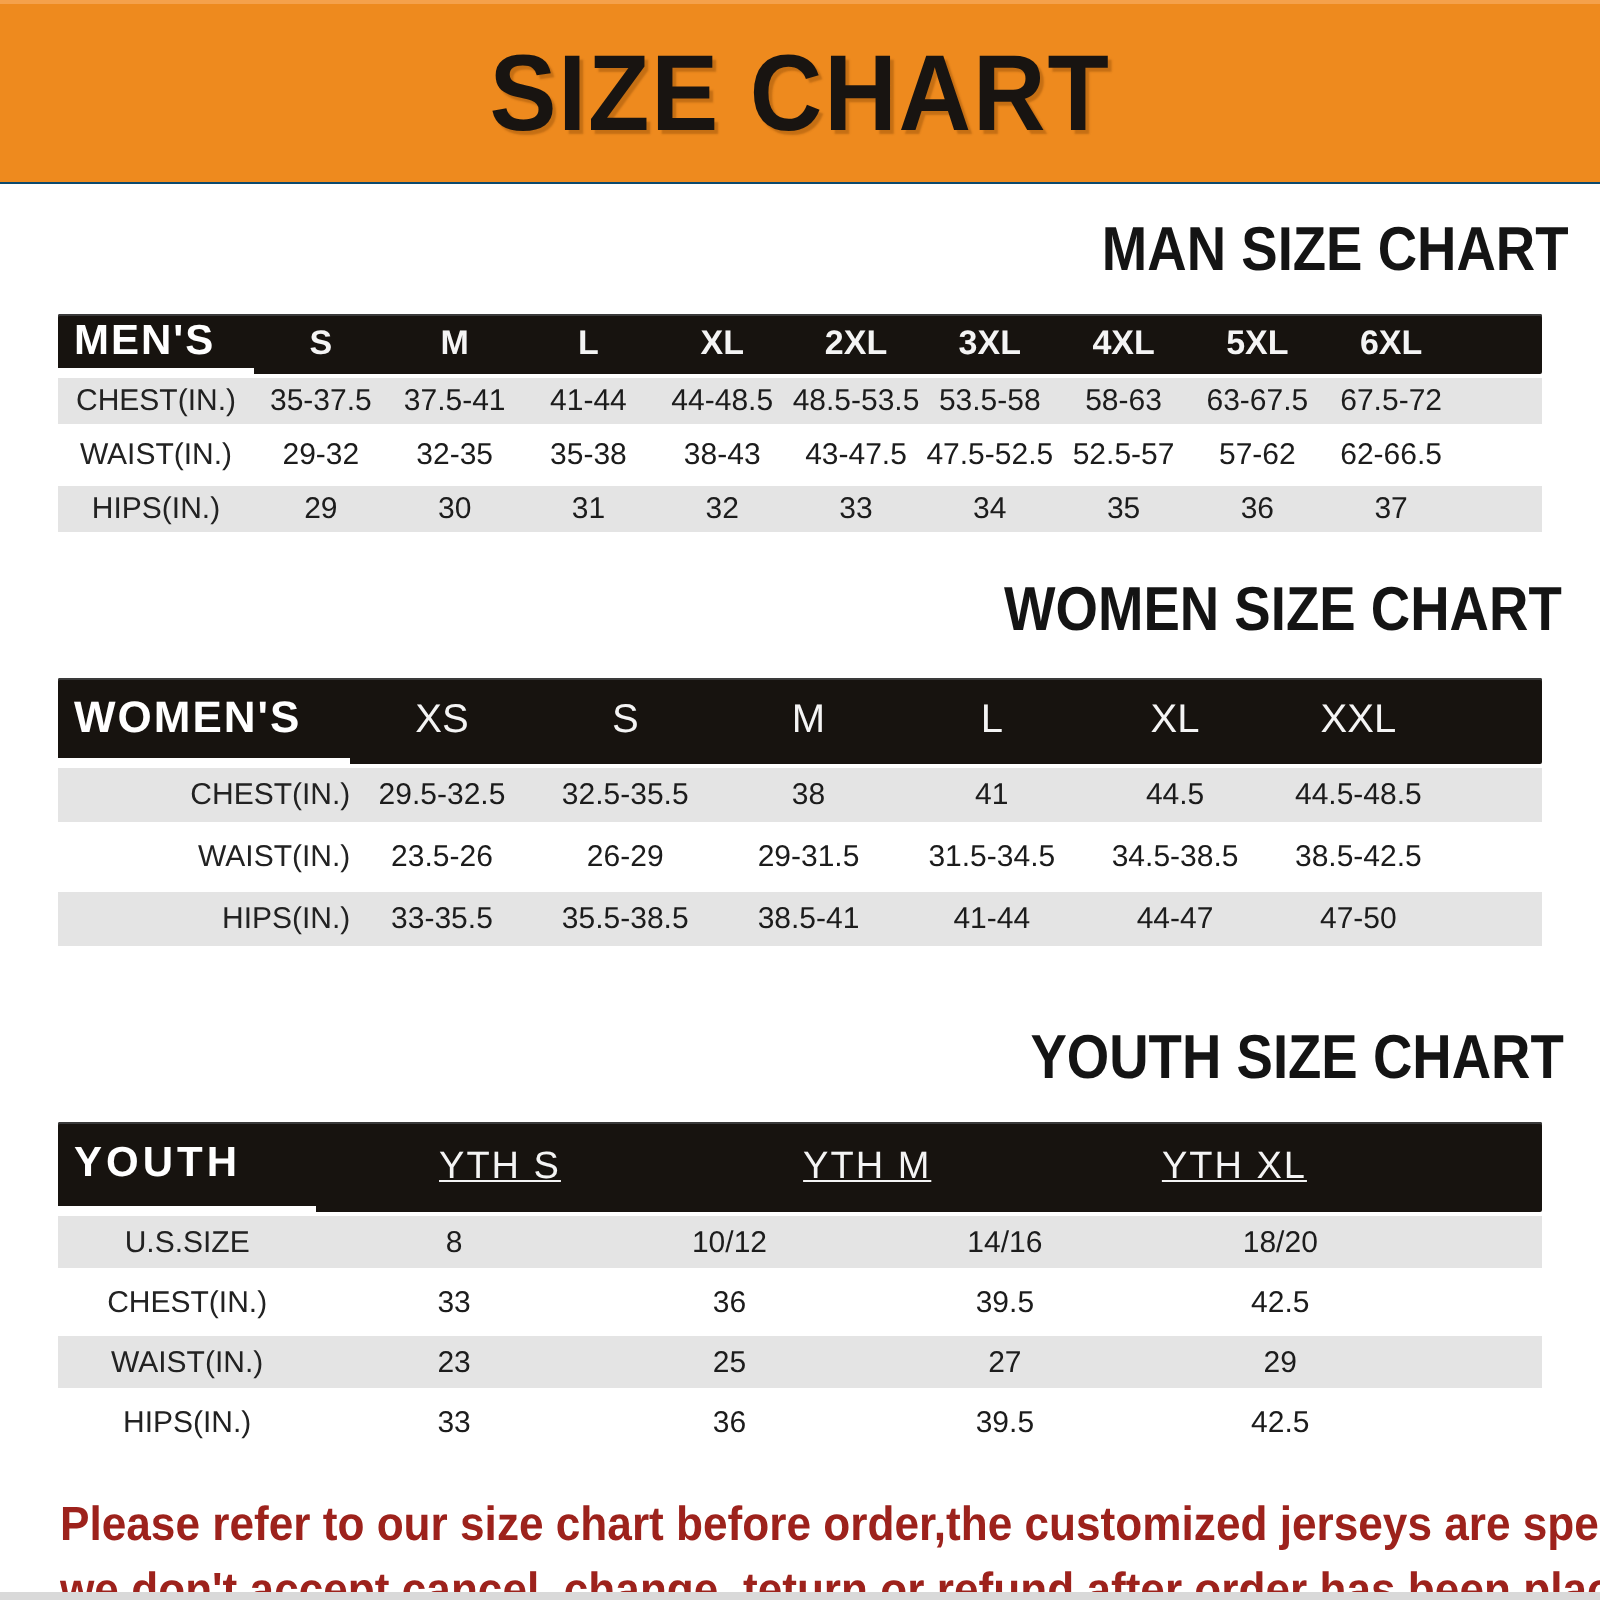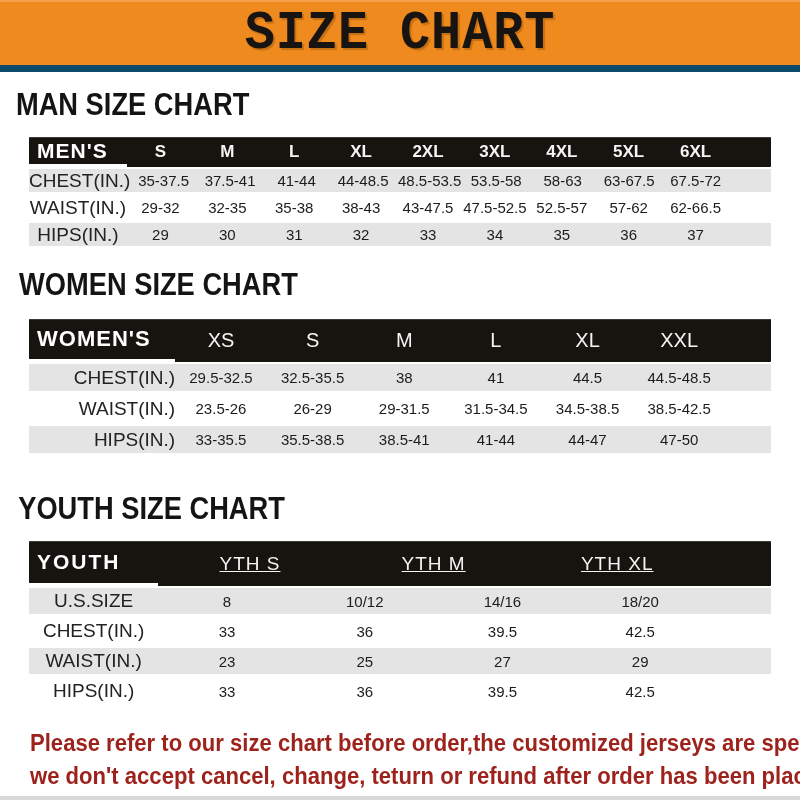--- a/index.html
+++ b/index.html
@@ -1,33 +1,33 @@
 <!DOCTYPE html>
 <html><head>
 <meta charset="utf-8">
 <style>
   * { margin:0; padding:0; box-sizing:border-box; }
   html,body { width:800px; height:800px; background:#ffffff; overflow:hidden;
               font-family:"Liberation Sans", sans-serif; }
 
   
   .banner {
-    height:72px; display:flex; align-items:center; justify-content:center;
-    background:#ee8a1e; border-top:2px solid #f5a14b; border-bottom:7px solid #0c4a6e;font-family:Liberation Mono, monospace;
+    height:92px; display:flex; align-items:center; justify-content:center;
+    background:#ee8a1e; border-top:2px solid #f5a14b; border-bottom:1px solid #0c4a6e;
   }
   .banner-title {
     font-size:54px; font-weight:bold; color:#181411; letter-spacing:1px;
     transform:scaleX(0.93); transform-origin:center;
     text-shadow:2px 2px 1px rgba(120,60,0,0.35);
     white-space:nowrap;
   }
 
   
   .section-title {
-    text-align:left; font-weight:bold; color:#141414; font-size:31px;
+    text-align:right; font-weight:bold; color:#141414; font-size:31px;
     letter-spacing:0px; white-space:nowrap;
   }
   .st-inner { display:inline-block; transform:scaleX(0.88); transform-origin:center; }
   #men-title   { margin-top:15px; }
   #women-title { margin-top:19px; }
   #youth-title { margin-top:36px; }
 
   
   .size-table { width:742px; margin:14px auto 0 auto; }
   #women-table { margin-top:16px; }
@@ -40,21 +40,21 @@
   .thead .label-cell {
     font-weight:bold; letter-spacing:1px; font-size:21px; color:#fff;
     align-self:stretch; display:flex; align-items:center; padding-left:8px;
     border-bottom:3px solid #ffffff;
   }
   .thead .data-cell { font-weight:bold; font-size:17px; color:#f4f4f4; }
 
   .trow .label-cell { text-align:left; }
   .data-cell { flex:1; text-align:center; }
   .body-row { font-size:15px; color:#1c1c1c; }
-  .body-row .label-cell { text-align:center; font-size:19px; color:#222; }
+  .body-row .label-cell { text-align:center; font-size:15px; color:#222; }
   .body-row:nth-child(even) { background:#e4e4e4; box-shadow:0 2px 0 #ffffff inset, 0 -2px 0 #ffffff inset; }
   .body-row:nth-child(odd)  { background:#ffffff; }
 
   
   #men-table .thead { height:30px; }
   #men-table .body-row { height:27px; }
   #men-table .label-cell { flex:0 0 14%; }
   #men-table .trow { padding-right:42px; }
   #men-table .thead .data-cell { font-size:17px; }
 

